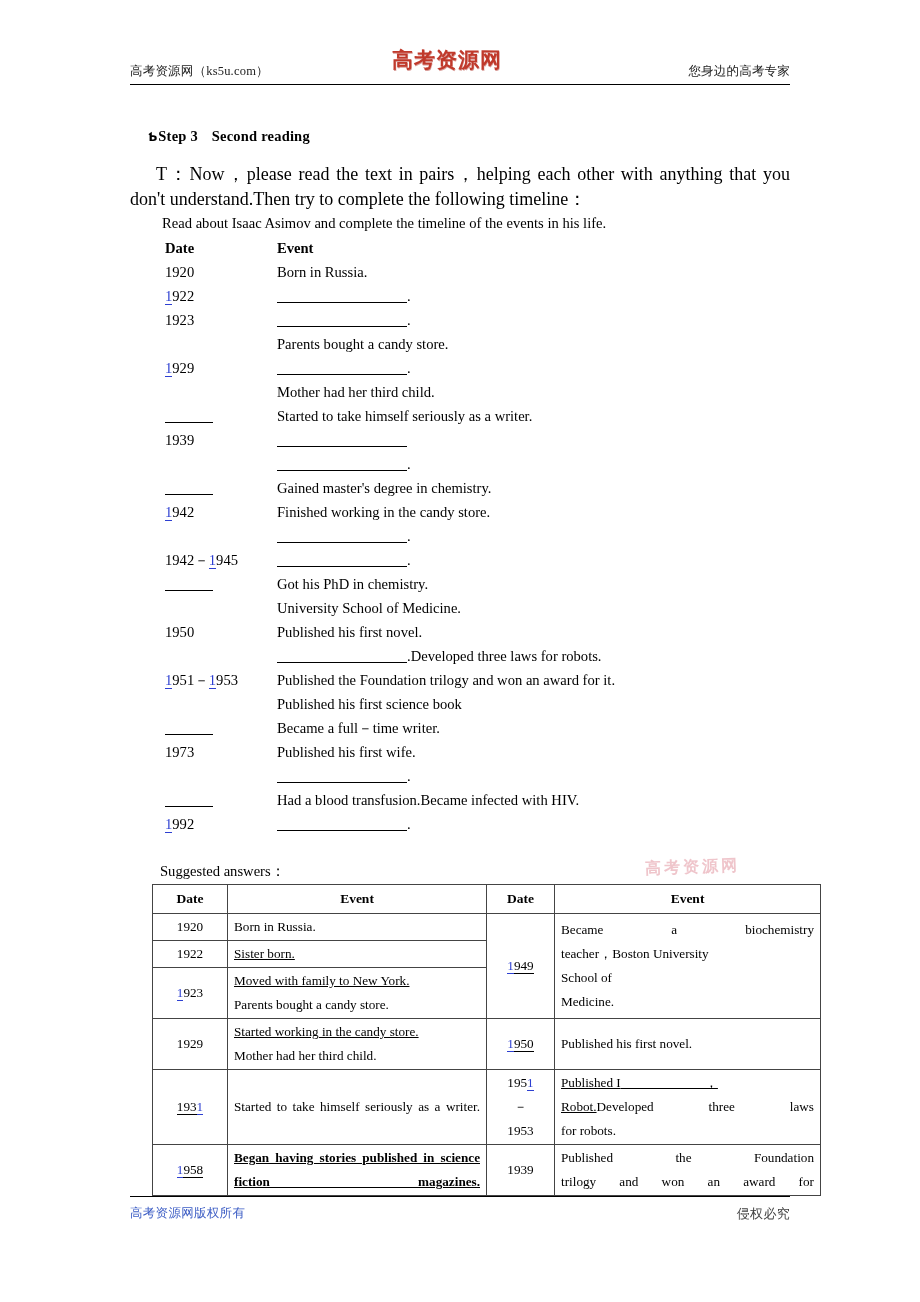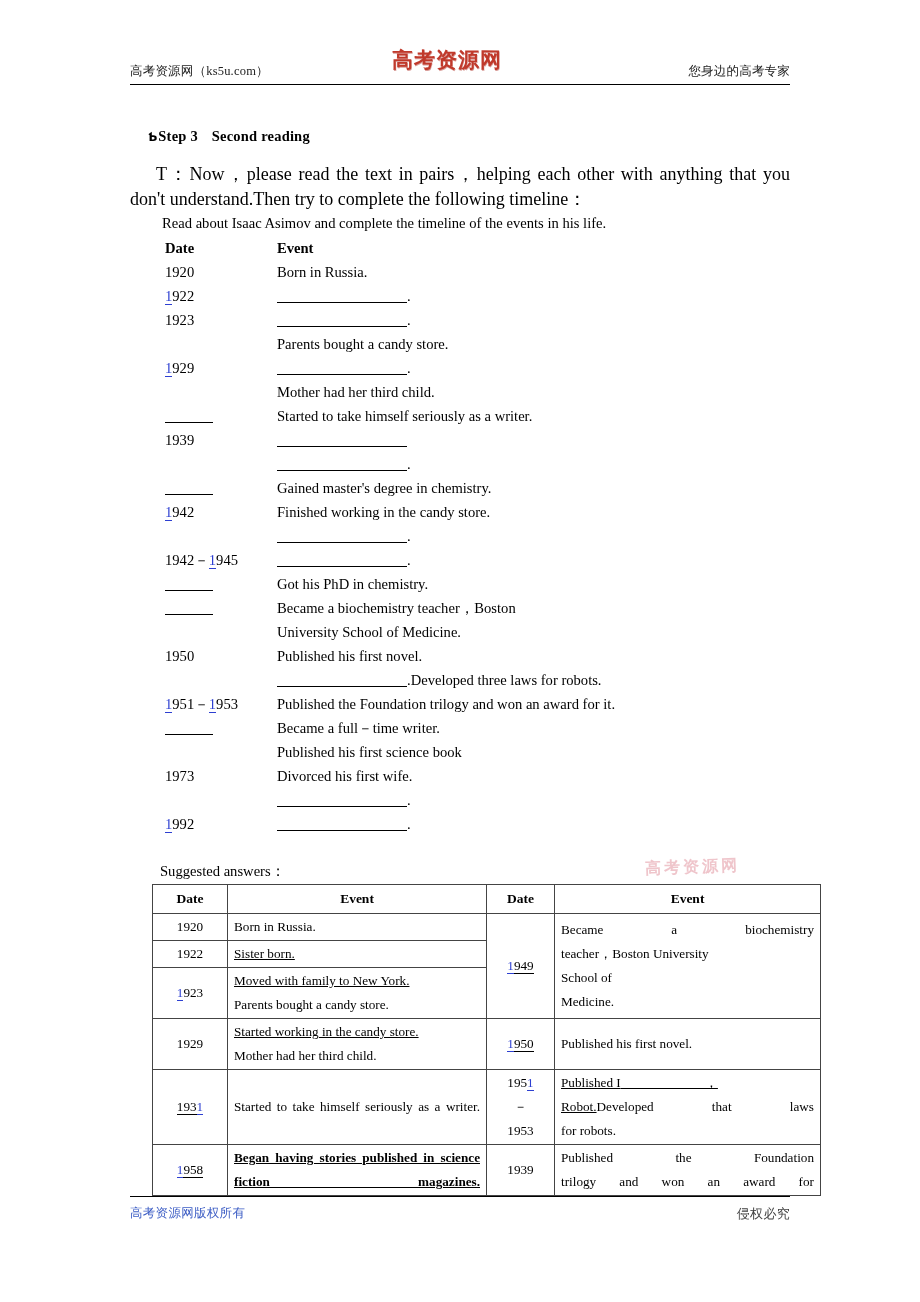--- a/index.html
+++ b/index.html
@@ -306,24 +306,20 @@
     <div class="tl-row">
       <span class="tl-date">1942－<span class="bluedigit">1</span>945</span>
       <span class="tl-event tl-event-indent"><span class="blank blank-lg"></span>.</span>
     </div>
 
     <div class="tl-row">
       <span class="tl-date"><span class="blank blank-sm"></span></span>
       <span class="tl-event tl-event-indent">Got his PhD in chemistry.</span>
     </div>
 
-    <div class="tl-row">
-      <span class="tl-date"><span class="blank blank-sm"></span></span>
-      <span class="tl-event tl-event-indent">Became a biochemistry teacher，Boston</span>
-    </div>
 
     <div class="tl-row">
       <span class="tl-date"></span>
       <span class="tl-event tl-event-indent">University School of Medicine.</span>
     </div>
 
     <div class="tl-row">
       <span class="tl-date">1950</span>
       <span class="tl-event tl-event-indent">Published his first novel.</span>
     </div>
@@ -332,39 +328,43 @@
       <span class="tl-date"></span>
       <span class="tl-event tl-event-indent"><span class="blank blank-lg"></span><span>.Developed three laws for robots.</span></span>
     </div>
 
     <div class="tl-row">
       <span class="tl-date"><span class="bluedigit">1</span>951－<span class="bluedigit">1</span>953</span>
       <span class="tl-event tl-event-indent">Published the Foundation trilogy and won an award for it.</span>
     </div>
 
     <div class="tl-row">
+      <span class="tl-date"></span>
+      <span class="tl-event tl-event-indent">Published his first science book</span>
+    </div>
+
+    <div class="tl-row">
       <span class="tl-date"><span class="blank blank-sm"></span></span>
       <span class="tl-event tl-event-indent">Became a full－time writer.</span>
     </div>
 
     <div class="tl-row">
-      <span class="tl-date"></span>
-      <span class="tl-event tl-event-indent">Published his first science book</span>
-    </div>
-
-    <div class="tl-row">
       <span class="tl-date">1973</span>
-      <span class="tl-event tl-event-indent">Divorced his first wife.</span>
-    </div>
-
-    <div class="tl-row">
-      <span class="tl-date"></span>
-      <span class="tl-event tl-event-indent"><span class="blank blank-lg"></span>.</span>
-    </div>
-
+      <span class="tl-event tl-event-indent">Published his first wife.</span>
+    </div>
+
+    <div class="tl-row">
+      <span class="tl-date"></span>
+      <span class="tl-event tl-event-indent"><span class="blank blank-lg"></span>.</span>
+    </div>
+
+    <div class="tl-row">
+      <span class="tl-date"><span class="blank blank-sm"></span></span>
+      <span class="tl-event tl-event-indent">Had a blood transfusion.Became infected with HIV.</span>
+    </div>
 
     <div class="tl-row">
       <span class="tl-date"><span class="bluedigit">1</span>992</span>
       <span class="tl-event tl-event-indent"><span class="blank blank-lg"></span>.</span>
     </div>
   </div>
 
   <div class="suggested">Suggested answers：</div>
 
   <div class="watermark">高考资源网</div>
@@ -418,21 +418,21 @@
       <td class="jst">
         <span class="jst-line" style="text-align:justify;text-align-last:justify;">Started to take himself seriously as a writer.</span>
       </td>
       <td class="datecell">
         <span class="jst-line">195<span class="bluedigit">1</span></span>
         <span class="jst-line">－</span>
         <span class="jst-line">1953</span>
       </td>
       <td class="jst">
         <span class="jst-line ans"><span>Published I</span><span class="blankline-inline" style="width:84px;"></span>，</span>
-        <span class="jst-line" style="text-align:justify;text-align-last:justify;"><span class="ans">Robot.</span><span>Developed that laws</span></span>
+        <span class="jst-line" style="text-align:justify;text-align-last:justify;"><span class="ans">Robot.</span><span>Developed three laws</span></span>
         <span class="jst-line">for robots.</span>
       </td>
     </tr>
 
     <tr>
       <td class="datecell"><span style="border-bottom:1px solid #000;"><span class="bluedigit">1</span>958</span></td>
       <td class="jst">
         <span class="jst-line ans" style="text-align:justify;text-align-last:justify;font-weight:bold;">Began having stories published in science fiction magazines.</span>
       </td>
       <td class="datecell">1939</td>

